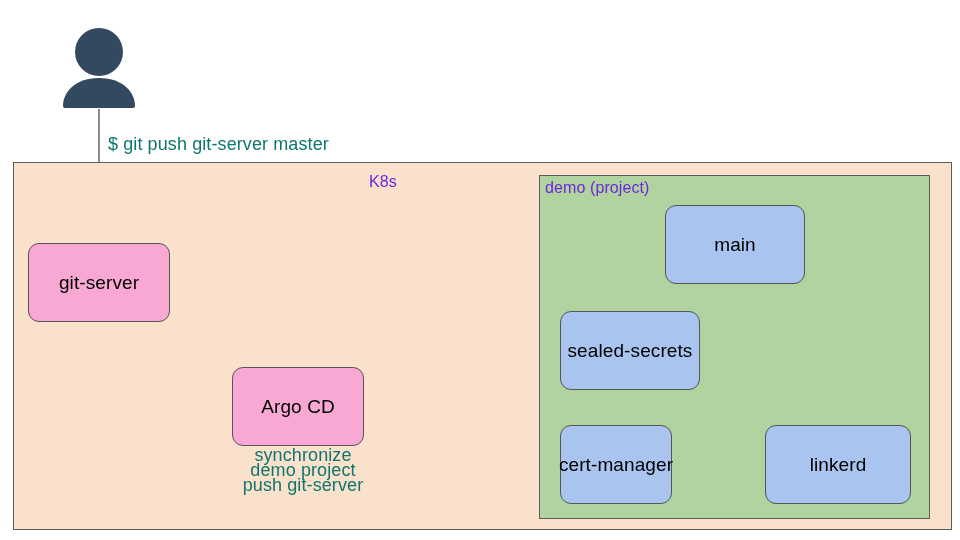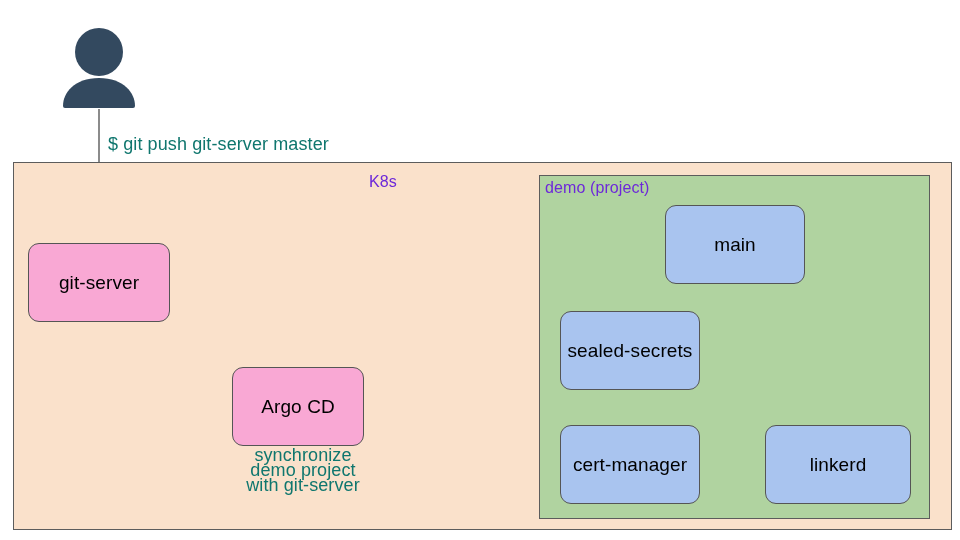--- a/index.html
+++ b/index.html
@@ -64,21 +64,21 @@
     letter-spacing: 0.1px;
   }
   .node.grey { background: #f9a8d4; }
   .node.blue { background: #a9c4ef; }
 
   #node-git-server   { left: 28px;  top: 243px; width: 142px; height: 79px; }
   #node-argo-cd      { left: 232px; top: 359px; width: 132px; height: 79px; margin-top: 8px; }
   #node-main         { left: 665px; top: 205px; width: 140px; height: 79px; }
   #node-sealed-secrets { left: 560px; top: 311px; width: 140px; height: 79px; }
   #node-linkerd-bootstrap { left: 760px; top: 311px; width: 151px; height: 79px; }
-  #node-cert-manager { left: 560px; top: 425px; width: 140px; height: 79px; }
+  #node-cert-manager { left: 560px; top: 425px; width: 112px; height: 79px; }
   #node-linkerd      { left: 765px; top: 425px; width: 146px; height: 79px; }
 
   
   .edge-label {
     position: absolute;
     font-size: 18px;
     color: #0f766e;
     white-space: nowrap;
     letter-spacing: 0.1px;
     margin-top: 8px;
@@ -157,15 +157,15 @@
   <div id="node-cert-manager" class="node blue">
     <span>cert-manager</span>
   </div>
 
   <div id="node-linkerd" class="node blue">
     <span>linkerd</span>
   </div>
 
   <div id="label-git-push" class="edge-label">$ git push git-server master</div>
 
-  <div id="label-argo-sync" class="edge-label">synchronize demo project with git-server</div>
+  <div id="label-argo-sync" class="edge-label">synchronize demo project push git-server</div>
 
 </div>
 
 </body></html>

